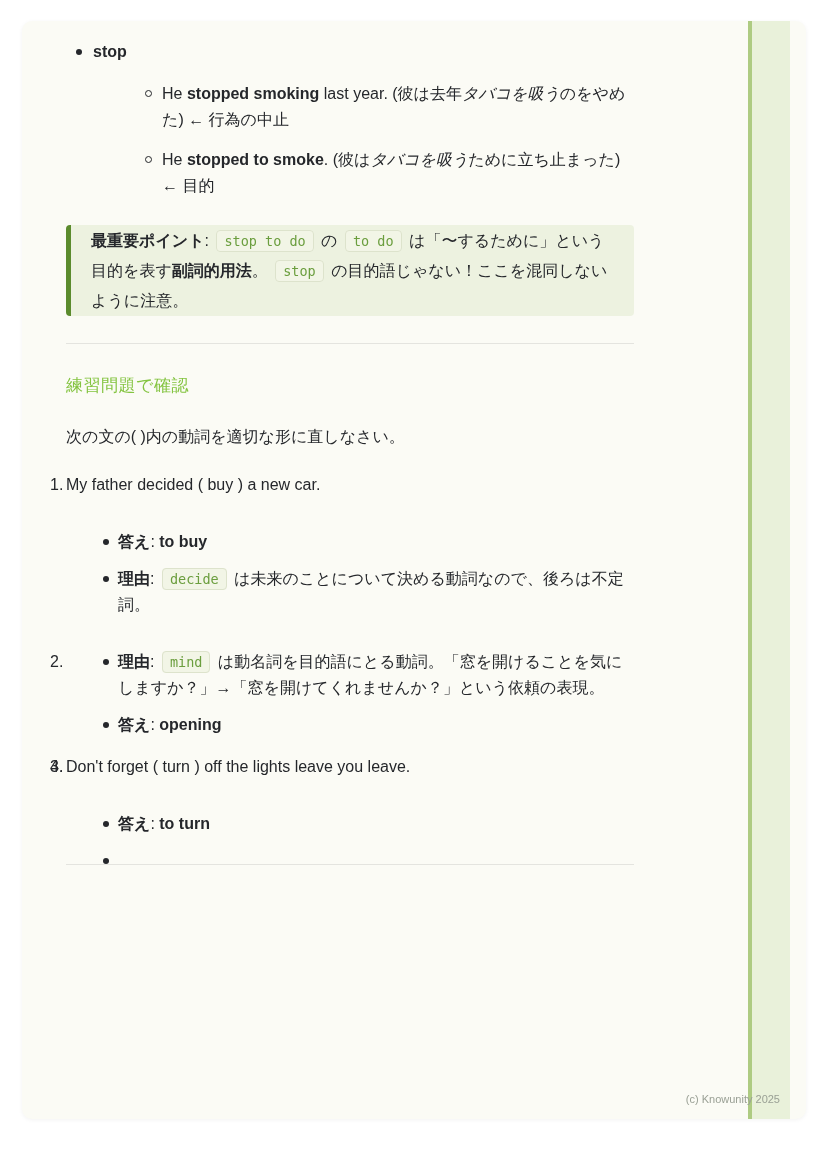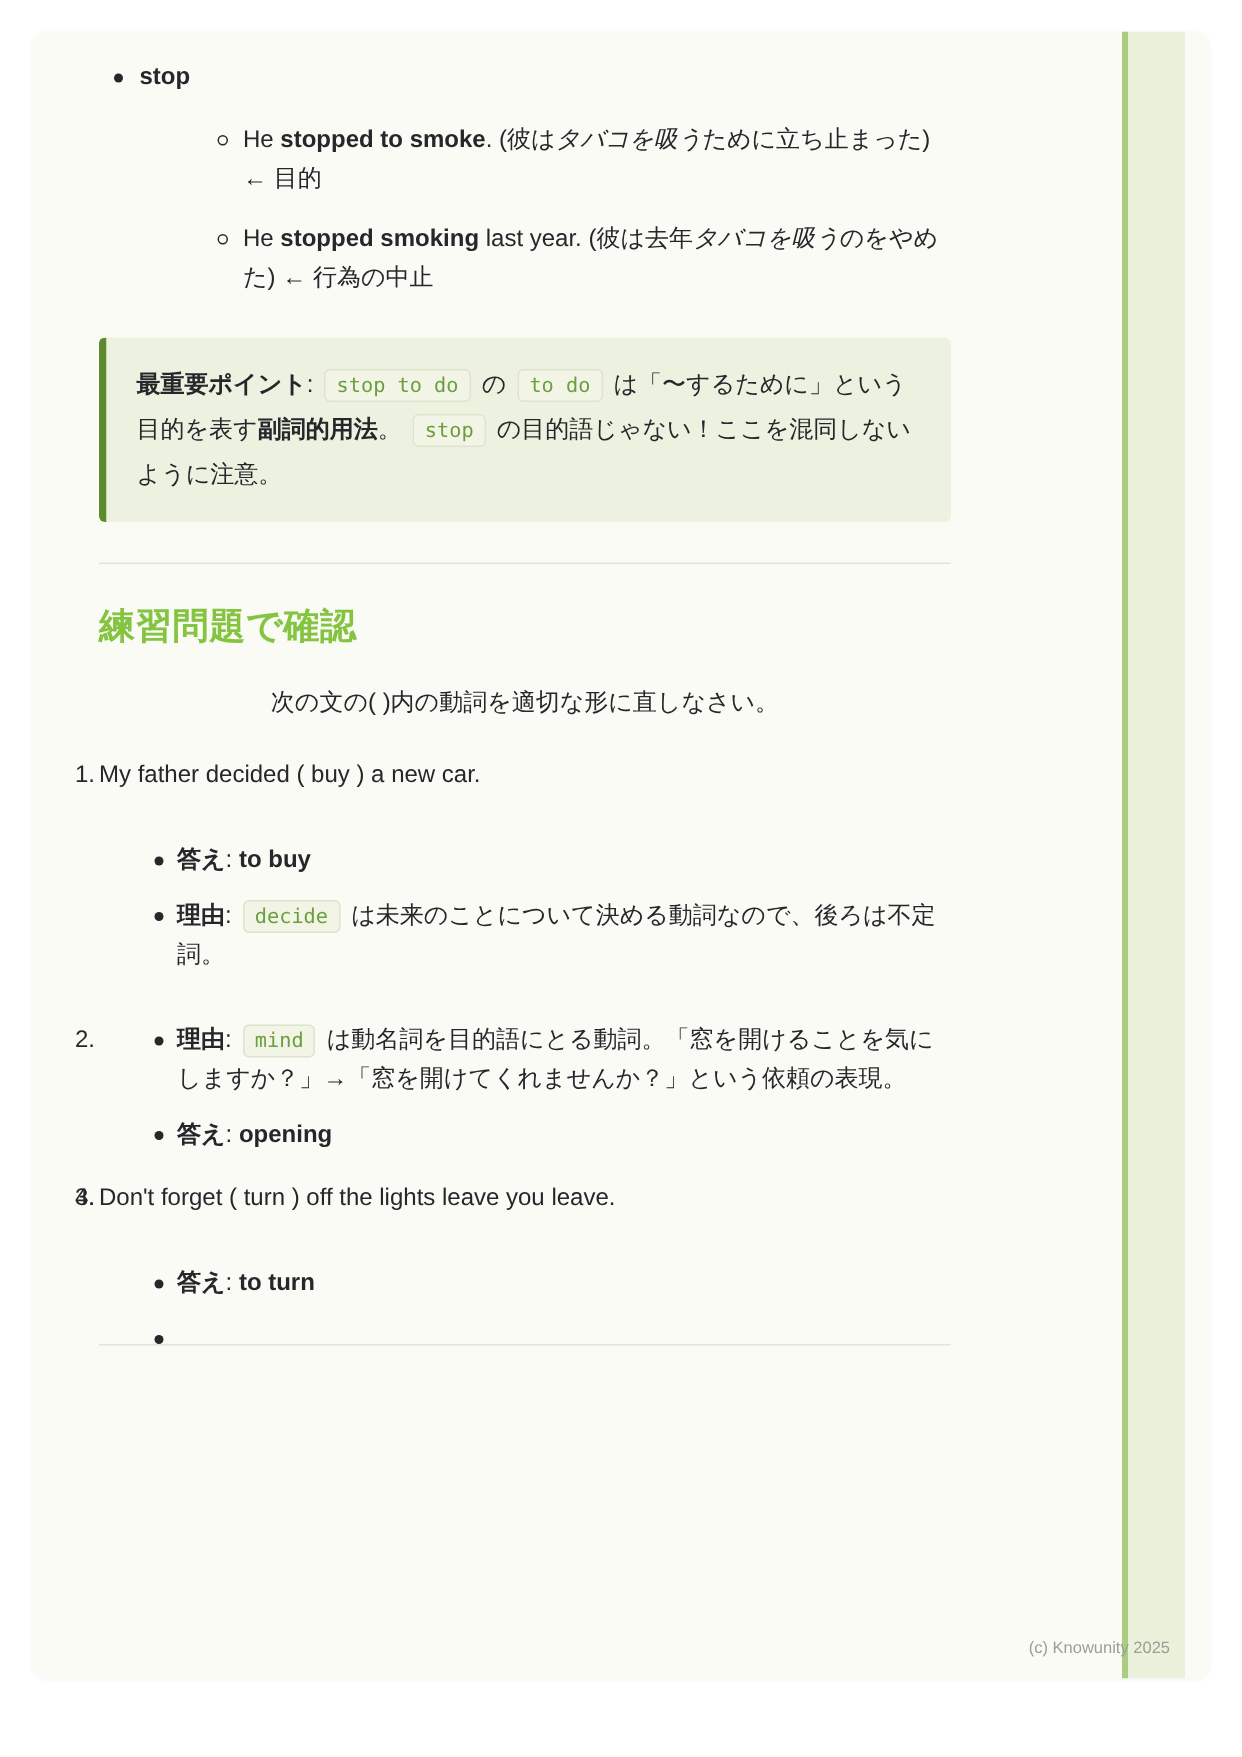--- a/index.html
+++ b/index.html
@@ -55,21 +55,21 @@
     position: absolute; left: -17px; top: 9px;
     width: 5px; height: 5px; border-radius: 50%;
     border: 1.5px solid #25272b; background: transparent;
   }
   
   .callout {
     margin-top: 26px;
     background: #edf2e0;
     border-left: 5px solid #5b8b2d;
     border-radius: 4px;
-    padding: 17px 20px;
+    padding: 1px 20px;
     line-height: 29px;
   }
   .callout p { margin: 0; }
   
   .seg-code {
     font-family: "DejaVu Sans Mono", "Liberation Mono", monospace;
     font-size: 13.5px;
     color: #6b9e3e;
     background: #f2f5e6;
     border: 1px solid #dde3cc;
@@ -80,27 +80,27 @@
   }
   .seg-b { font-weight: 700; }
   .seg-i { font-style: italic; }
   hr.divider {
     border: none;
     border-top: 1px solid #e4e4df;
     margin: 27px 0;
   }
   h2.section-heading {
     color: #84c441;
-    font-size: 24px;
+    font-size: 17px;
     line-height: 30px;
-    font-weight: 700;
+    font-weight: 400;
     margin: 0 0 23px 0;
     letter-spacing: 0.5px;
   }
-  .intro { margin: 0 0 22px 0; text-align: center; }
+  .intro { margin: 0 0 22px 0; }
   
   .q-list { margin: 0; padding: 0; }
   .q-item { margin-bottom: 14px; }
   .q-line { position: relative; }
   .q-num { position: absolute; left: -16px; }
   .answers { margin: 31px 0 16px 0; padding: 0 0 0 52px; list-style: none; }
   .answers li { position: relative; margin-bottom: 11px; }
   .answers .bullet-disc {
     position: absolute; left: -15px; top: 10px;
     width: 6px; height: 6px; border-radius: 50%; background: #25272b;
@@ -122,25 +122,25 @@
 
   <div class="content">
 
     <ul class="toplist">
       <li class="term-item">
         <span class="bullet-disc"></span>
         <span>stop</span>
         <ul class="sublist">
           <li>
             <span class="bullet-circle"></span>
+            <span><span>He </span><span class="seg-b">stopped smoking</span><span> last year. (彼は去年</span><span class="seg-i">タバコを吸う</span><span>のをやめた) ← 行為の中止</span></span>
+          </li>
+          <li>
+            <span class="bullet-circle"></span>
             <span><span>He </span><span class="seg-b">stopped to smoke</span><span>. (彼は</span><span class="seg-i">タバコを吸う</span><span>ために立ち止まった) ← 目的</span></span>
-          </li>
-          <li>
-            <span class="bullet-circle"></span>
-            <span><span>He </span><span class="seg-b">stopped smoking</span><span> last year. (彼は去年</span><span class="seg-i">タバコを吸う</span><span>のをやめた) ← 行為の中止</span></span>
           </li>
         </ul>
       </li>
     </ul>
 
     <div class="callout">
       <p><span class="seg-b">最重要ポイント</span><span>: </span><span class="seg-code">stop to do</span><span> の </span><span class="seg-code">to do</span><span> は「〜するために」という目的を表す</span><span class="seg-b">副詞的用法</span><span>。 </span><span class="seg-code">stop</span><span> の目的語じゃない！ここを混同しないように注意。</span></p>
     </div>
 
     <hr class="divider">

